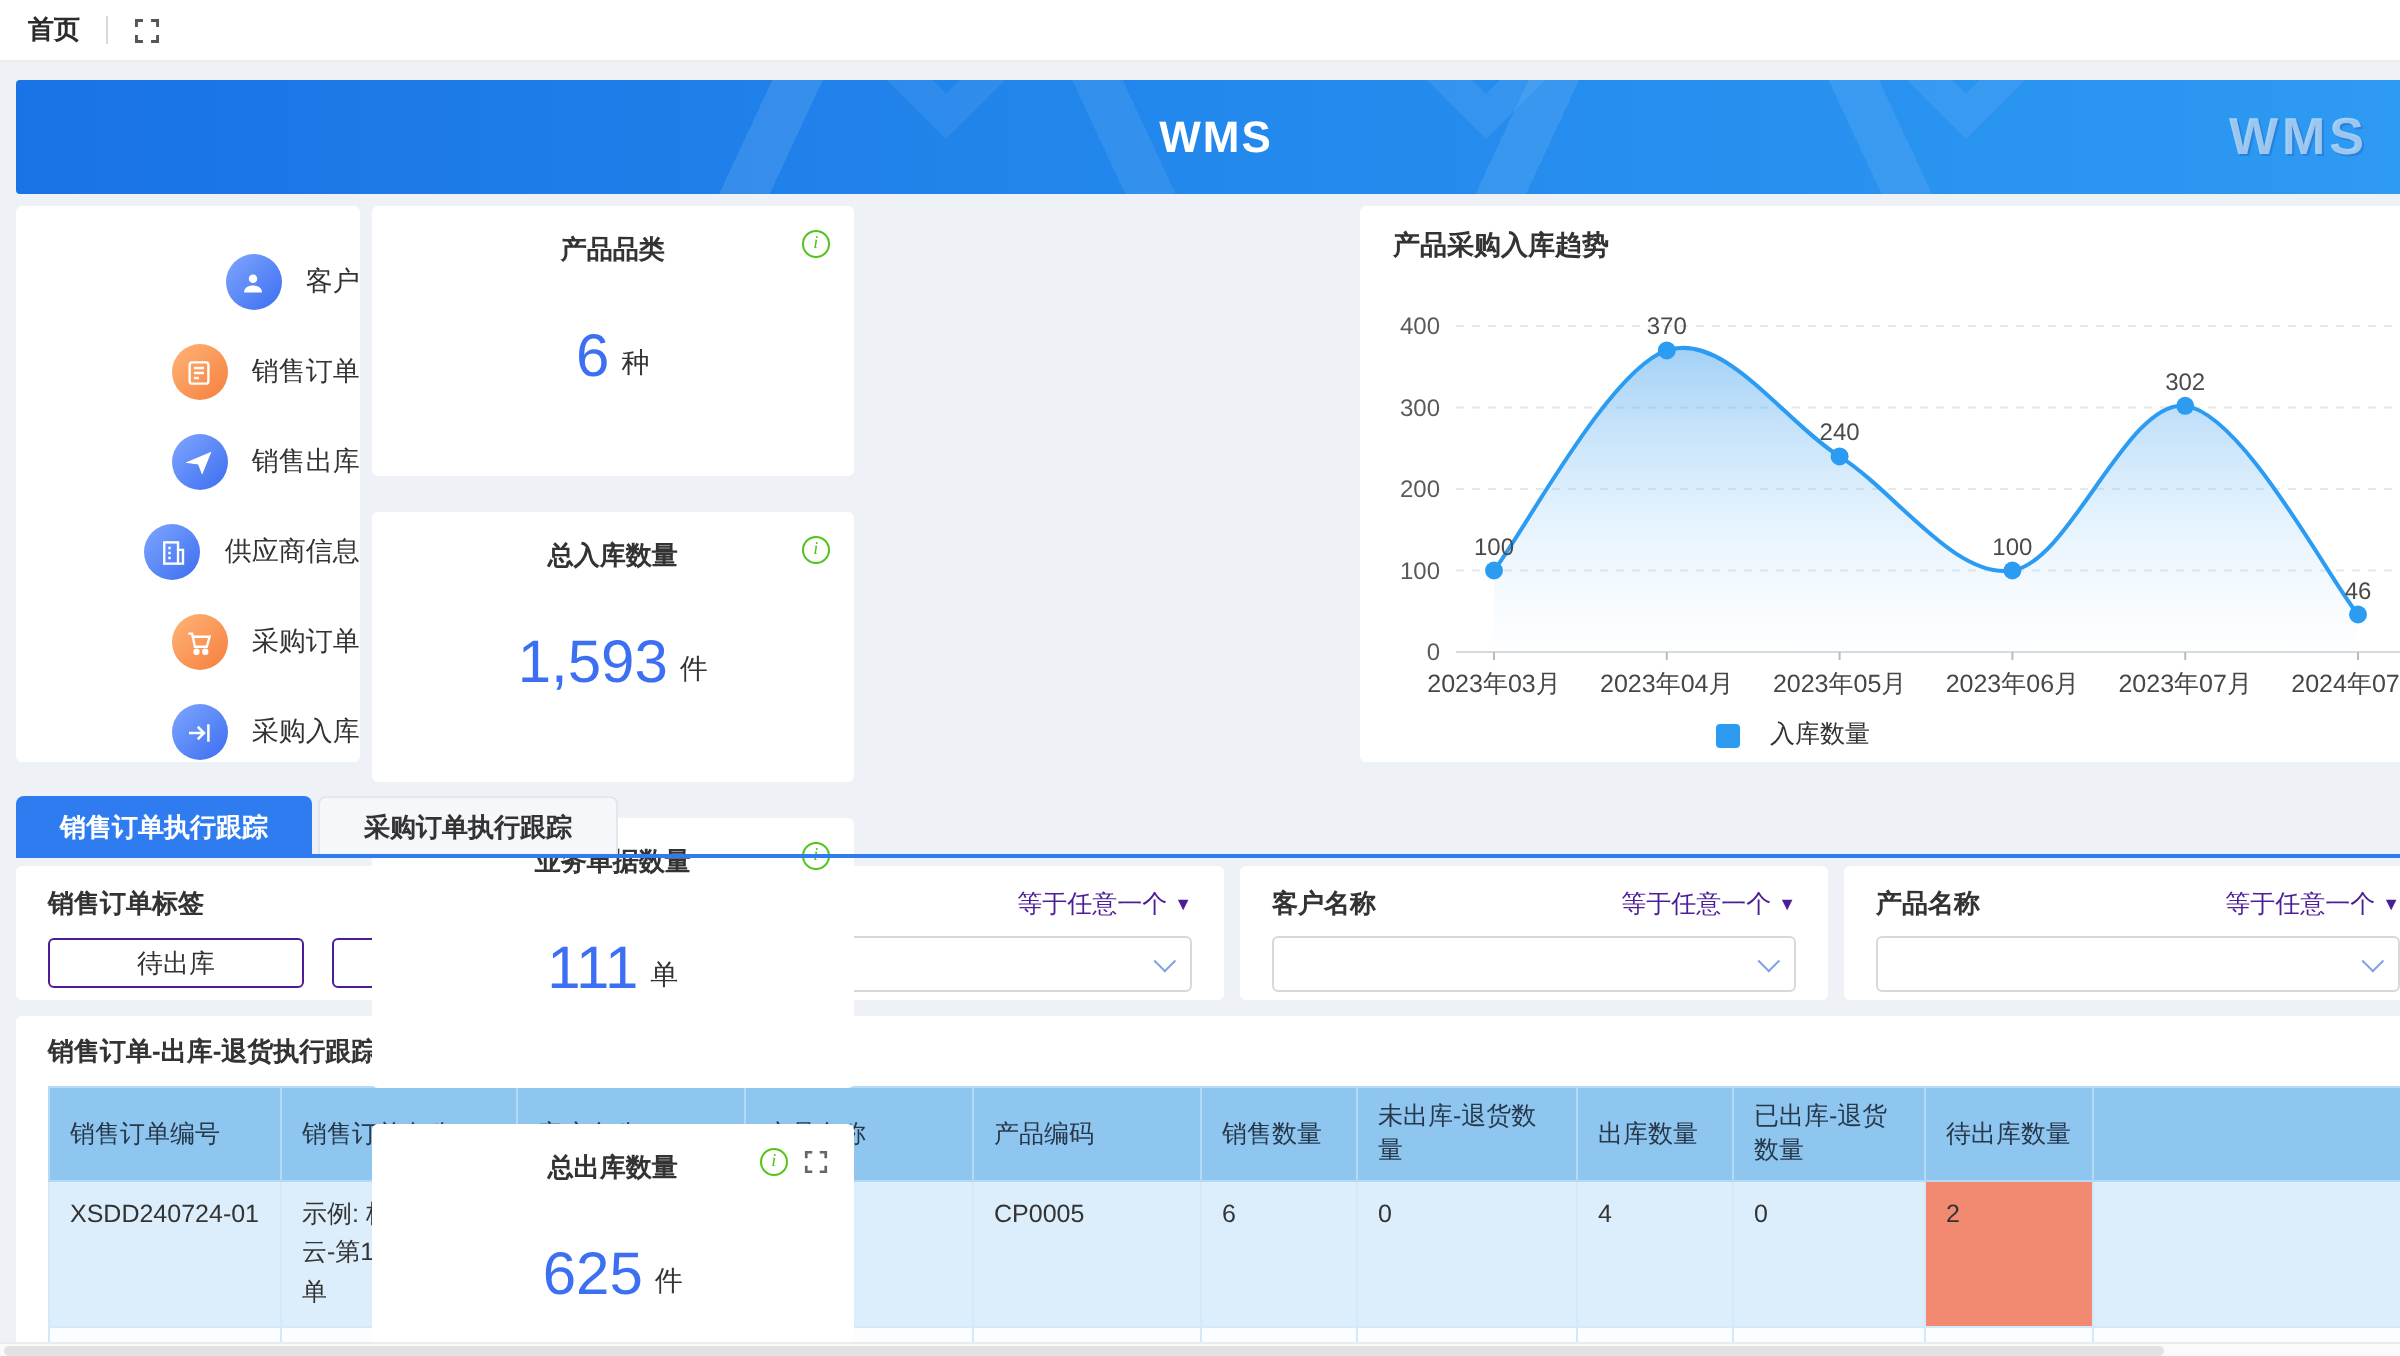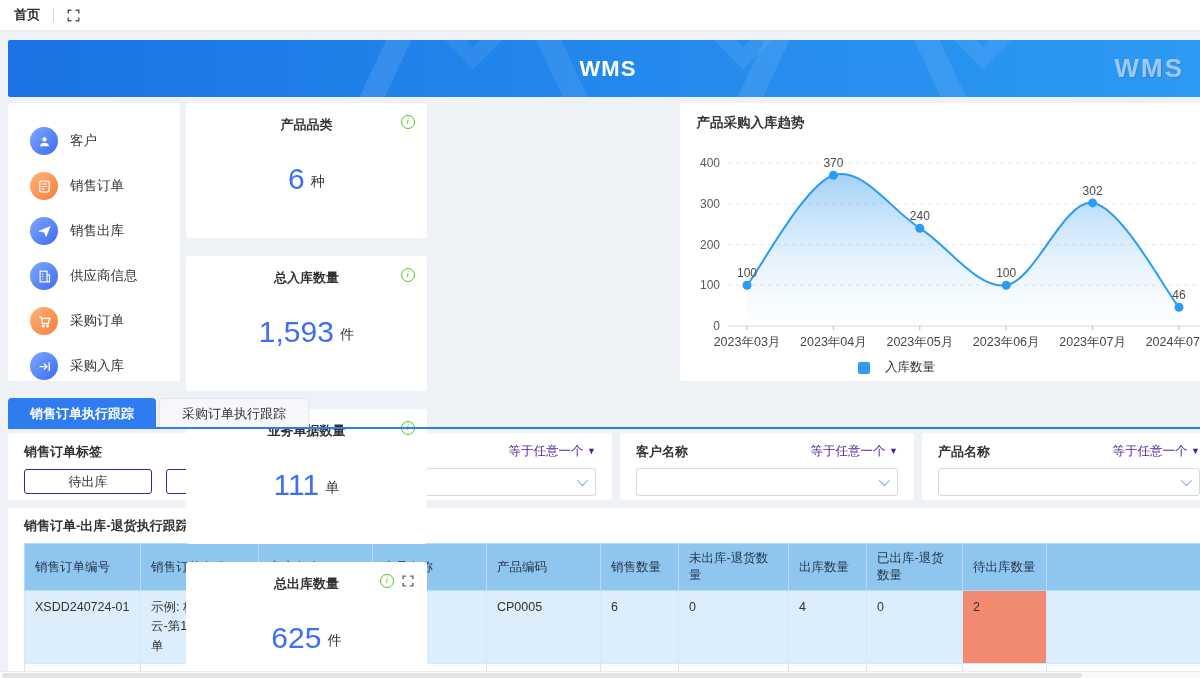--- a/index.html
+++ b/index.html
@@ -35,21 +35,21 @@
   .banner-title { position:absolute; left:0; top:0; width:1200px; height:57px;
     display:flex; align-items:center; justify-content:center;
     color:#fff; font-size:22px; font-weight:bold; letter-spacing:1px; }
   .banner-watermark { position:absolute; right:58px; top:13px; font-size:26px; font-weight:bold;
     color:rgba(255,255,255,0.55); letter-spacing:2px; text-shadow:1px 1px 0 rgba(30,90,180,0.35); }
 
   
   .dash { display:flex; margin:6px 0 0 8px; gap:6px; height:278px; }
   .card { background:#fff; border-radius:3px; }
   .side-card { width:172px; padding:24px 0 0 22px; }
-  .side-item { display:flex; align-items:center; margin-bottom:17px; cursor:pointer; }
+  .side-item { display:flex; align-items:center; margin-bottom:17px; cursor:pointer;justify-content:flex-end; }
   .side-icon { width:28px; height:28px; border-radius:50%; display:flex; align-items:center;
     justify-content:center; margin-right:12px; flex:0 0 28px; }
   .side-icon.blue { background:linear-gradient(135deg,#7fa6ff,#3b6df0); }
   .side-icon.orange { background:linear-gradient(135deg,#ffb477,#f57f3e); }
   .side-icon svg { display:block; }
   .side-label { font-size:13.5px; color:#333; }
 
   .stats { width:489px; display:flex; flex-wrap:wrap; gap:18px; }
   .stat-card { width:241px; height:135px; position:relative; display:flex; flex-direction:column; }
   .stat-head { text-align:center; padding-top:13px; font-size:13px; font-weight:bold; color:#333; }
@@ -66,28 +66,28 @@
   #trend-svg { display:block; margin-top:2px; }
   .legend { width:400px; display:flex; justify-content:center; align-items:center; gap:15px;
     margin-top:2px; cursor:pointer; }
   .legend-swatch { width:12px; height:12px; background:#2b9cf2; border-radius:2px; }
   .legend-label { font-size:12.5px; color:#333; }
 
   
   .tabstrip { margin:17px 0 0 8px; display:flex; align-items:flex-end; position:relative; }
   .tabstrip::after { content:""; position:absolute; left:0; bottom:0; width:1234px; height:2px; background:#2e7cf0; }
   .tab { height:31px; padding:0 22px; display:flex; align-items:center; font-size:13px;
-    border-radius:4px 4px 0 0; cursor:pointer; }
+    border-radius:4px 4px 0 0; cursor:pointer;font-weight:bold; }
   .tab.active { background:#2e7cf0; color:#fff; font-weight:bold; }
   .tab.inactive { background:#f5f7fa; color:#333; border:1px solid #e3e7ed; border-bottom:none; margin-left:3px; }
 
   
   .filters { display:flex; gap:8px; margin:4px 0 0 8px; }
   .filter-card { background:#fff; border-radius:3px; height:67px; padding:10px 16px 0 16px; }
-  .filter-card .frow { display:flex; justify-content:space-between; align-items:flex-start; }
+  .filter-card .frow { display:flex; justify-content:space-between; align-items:center; }
   .flabel { font-size:13px; font-weight:bold; color:#333; }
   .fop { font-size:12.5px; color:#4c1d95; cursor:pointer; white-space:nowrap; }
   .fop .caret { font-size:9px; position:relative; top:-1px; }
   .tag-card { width:302px; }
   .tag-buttons { display:flex; gap:14px; margin-top:8px; }
   .tag-btn { flex:1; height:25px; background:#fff; border:1px solid #4c1d95; border-radius:3px;
     font-size:13px; color:#333; display:flex; align-items:center; justify-content:center; cursor:pointer; }
   .sel-card { width:294px; }
   .sel-box { margin-top:7px; height:28px; border:1px solid #d5d9de; border-radius:3px;
     display:flex; align-items:center; justify-content:flex-end; padding-right:10px;

